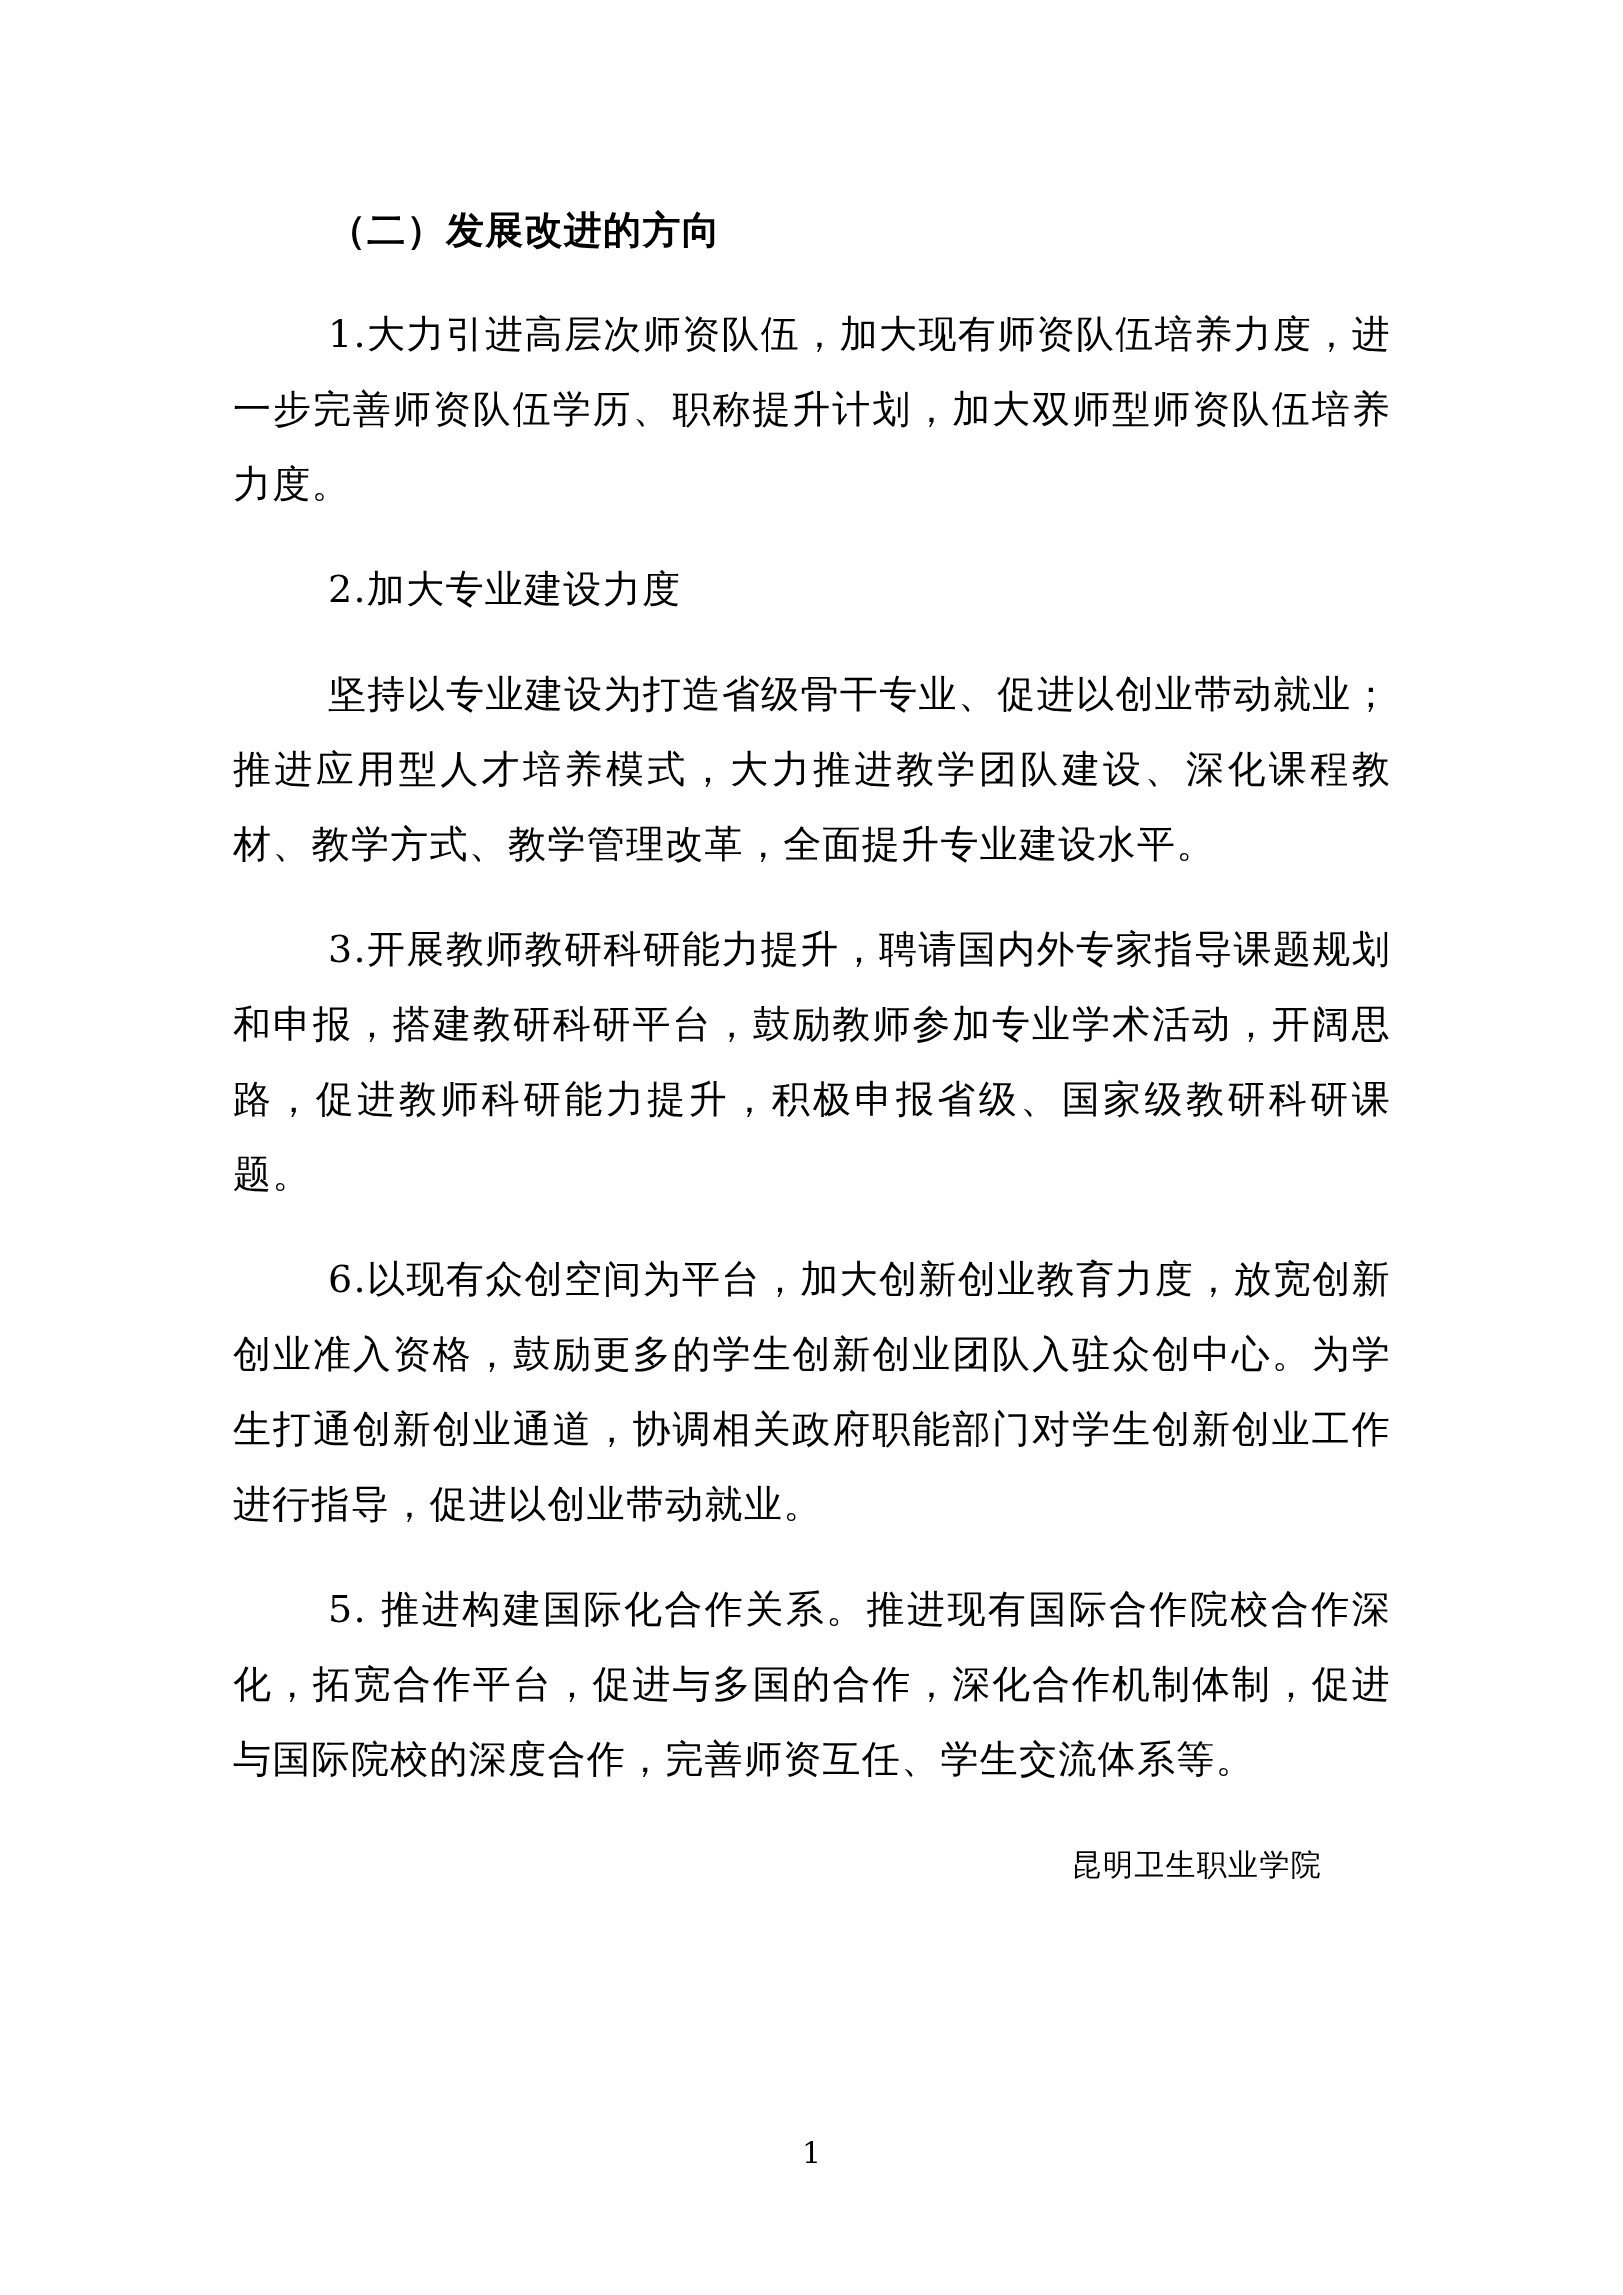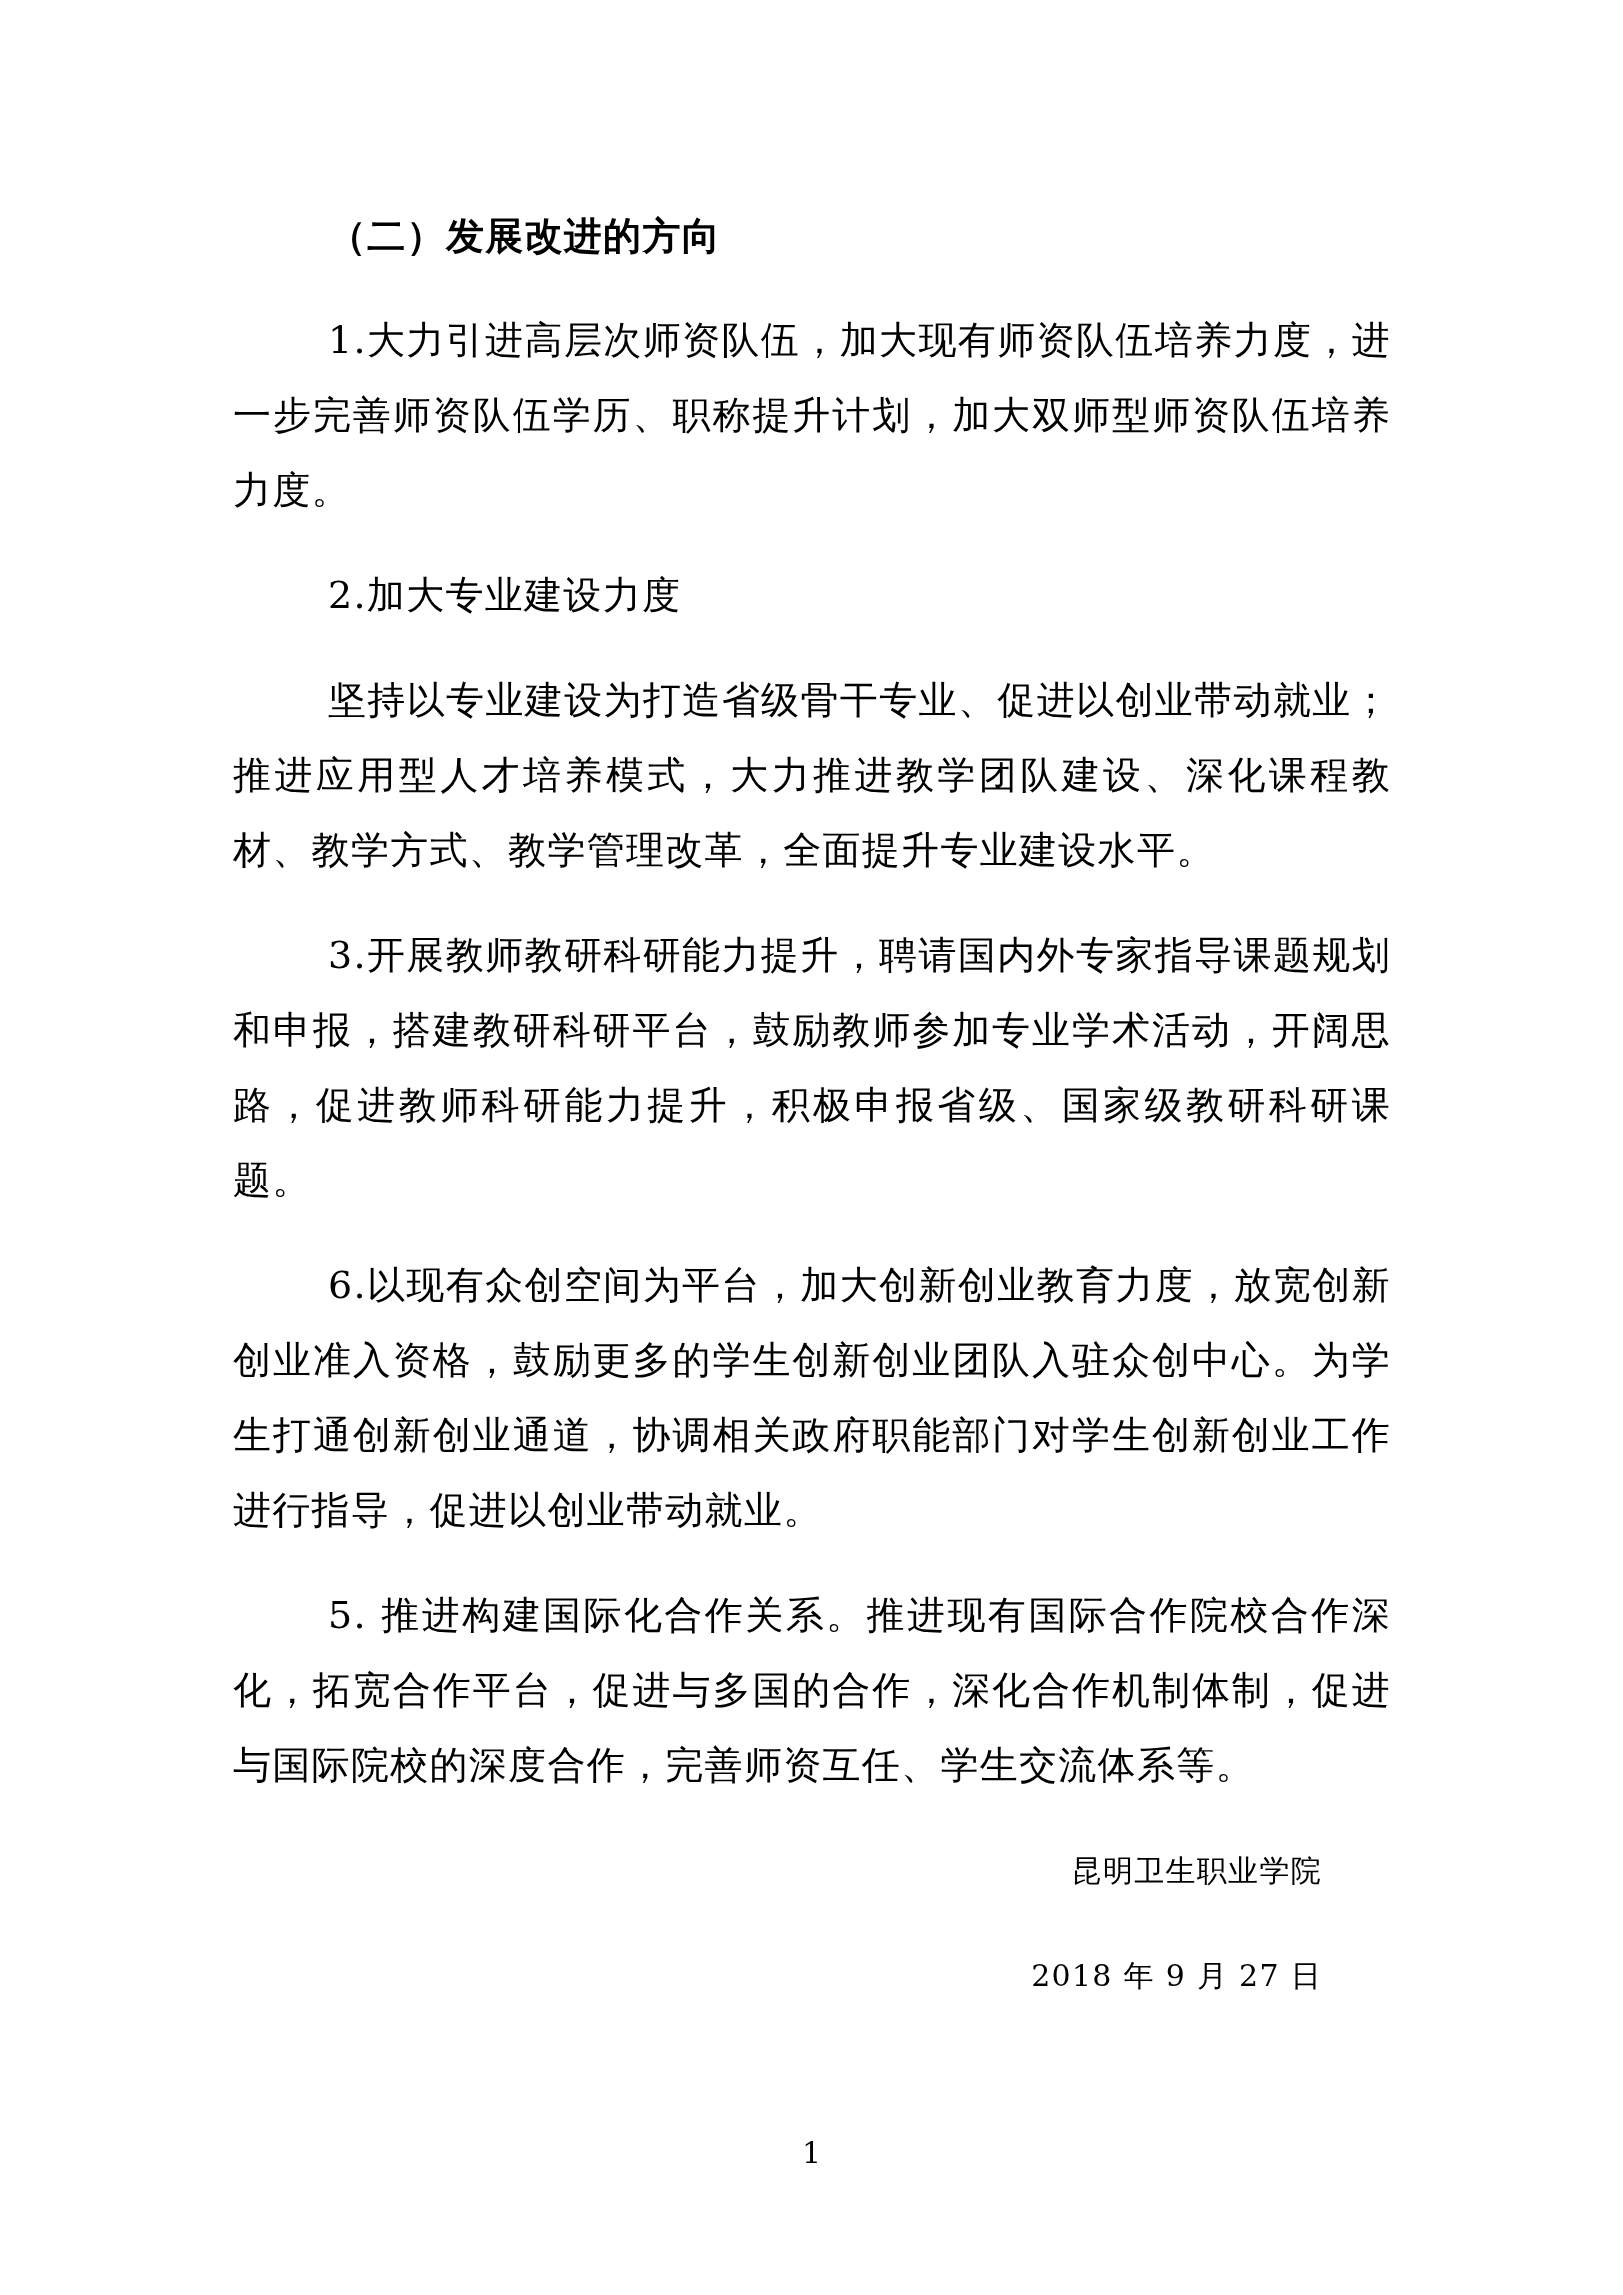--- a/index.html
+++ b/index.html
@@ -12,21 +12,21 @@
     width: 1623px;
     height: 2295px;
     background: #ffffff;
     color: #000000;
     font-family: "DejaVu Serif", "Liberation Serif", serif;
     overflow: hidden;
   }
   .content {
     position: absolute;
     left: 233px;
-    top: 198px;
+    top: 192px;
     width: 1158px;
   }
   .heading {
     font-size: 38px;
     line-height: 75px;
     font-weight: bold;
     margin: 0 0 0 95px;
     letter-spacing: 1.3px;
   }
   .para {
@@ -70,18 +70,17 @@
     <p class="para">坚持以专业建设为打造省级骨干专业、促进以创业带动就业；推进应用型人才培养模式，大力推进教学团队建设、深化课程教材、教学方式、教学管理改革，全面提升专业建设水平。</p>
 
     <p class="para">3.开展教师教研科研能力提升，聘请国内外专家指导课题规划和申报，搭建教研科研平台，鼓励教师参加专业学术活动，开阔思路，促进教师科研能力提升，积极申报省级、国家级教研科研课题。</p>
 
     <p class="para">6.以现有众创空间为平台，加大创新创业教育力度，放宽创新创业准入资格，鼓励更多的学生创新创业团队入驻众创中心。为学生打通创新创业通道，协调相关政府职能部门对学生创新创业工作进行指导，促进以创业带动就业。</p>
 
     <p class="para">5. 推进构建国际化合作关系。推进现有国际合作院校合作深化，拓宽合作平台，促进与多国的合作，深化合作机制体制，促进与国际院校的深度合作，完善师资互任、学生交流体系等。</p>
 
     <p class="sign-line">昆明卫生职业学院</p>
 
-    <p class="sign-line">2018 年 9 月 27 日</p>
   </div>
 
   <div class="page-number">1</div>
 </div>
 
 
 </body></html>

